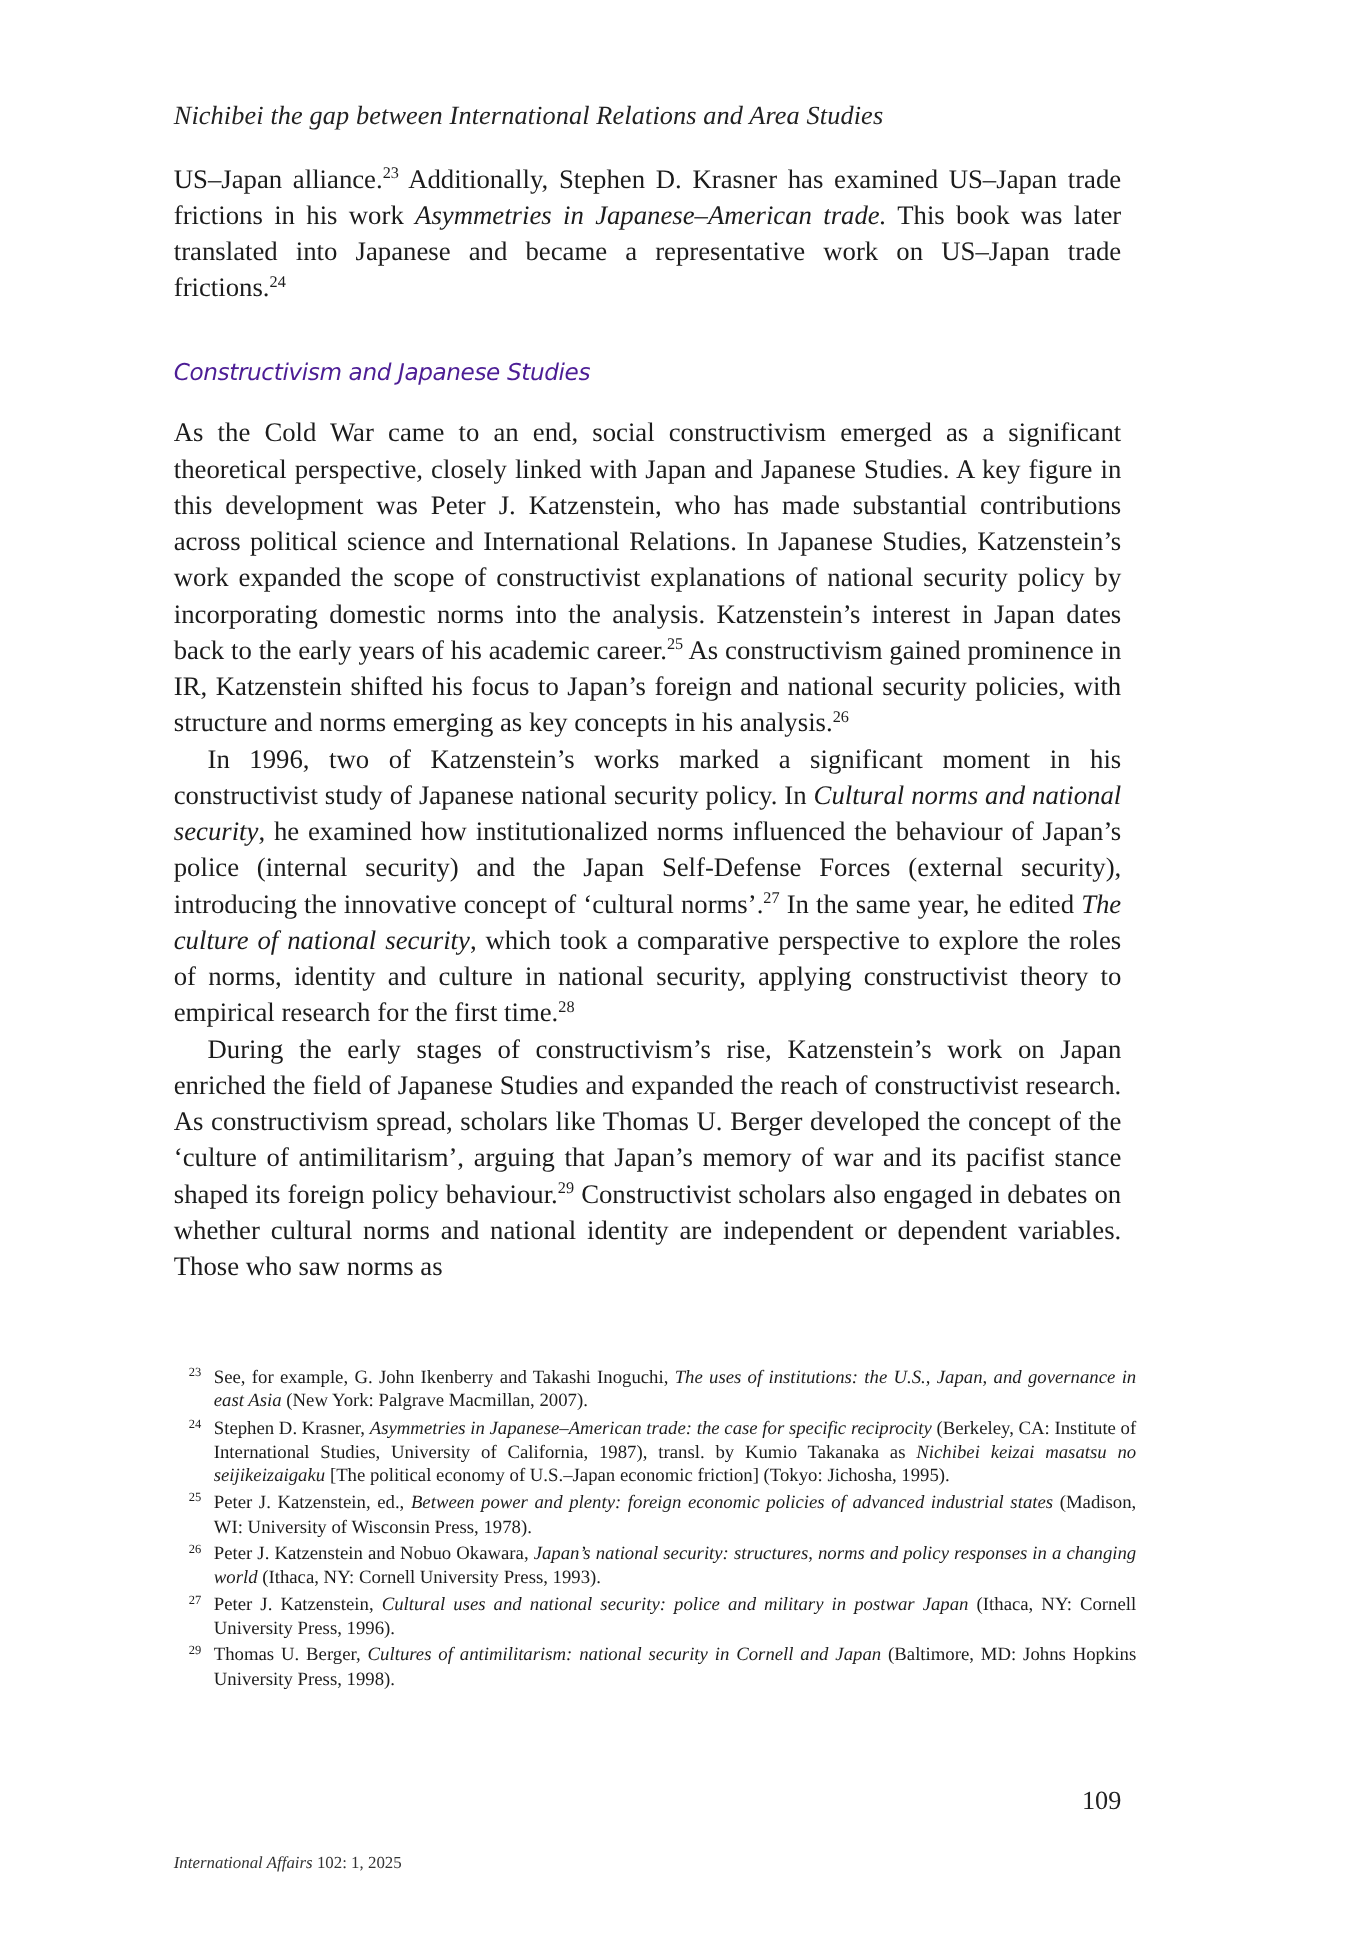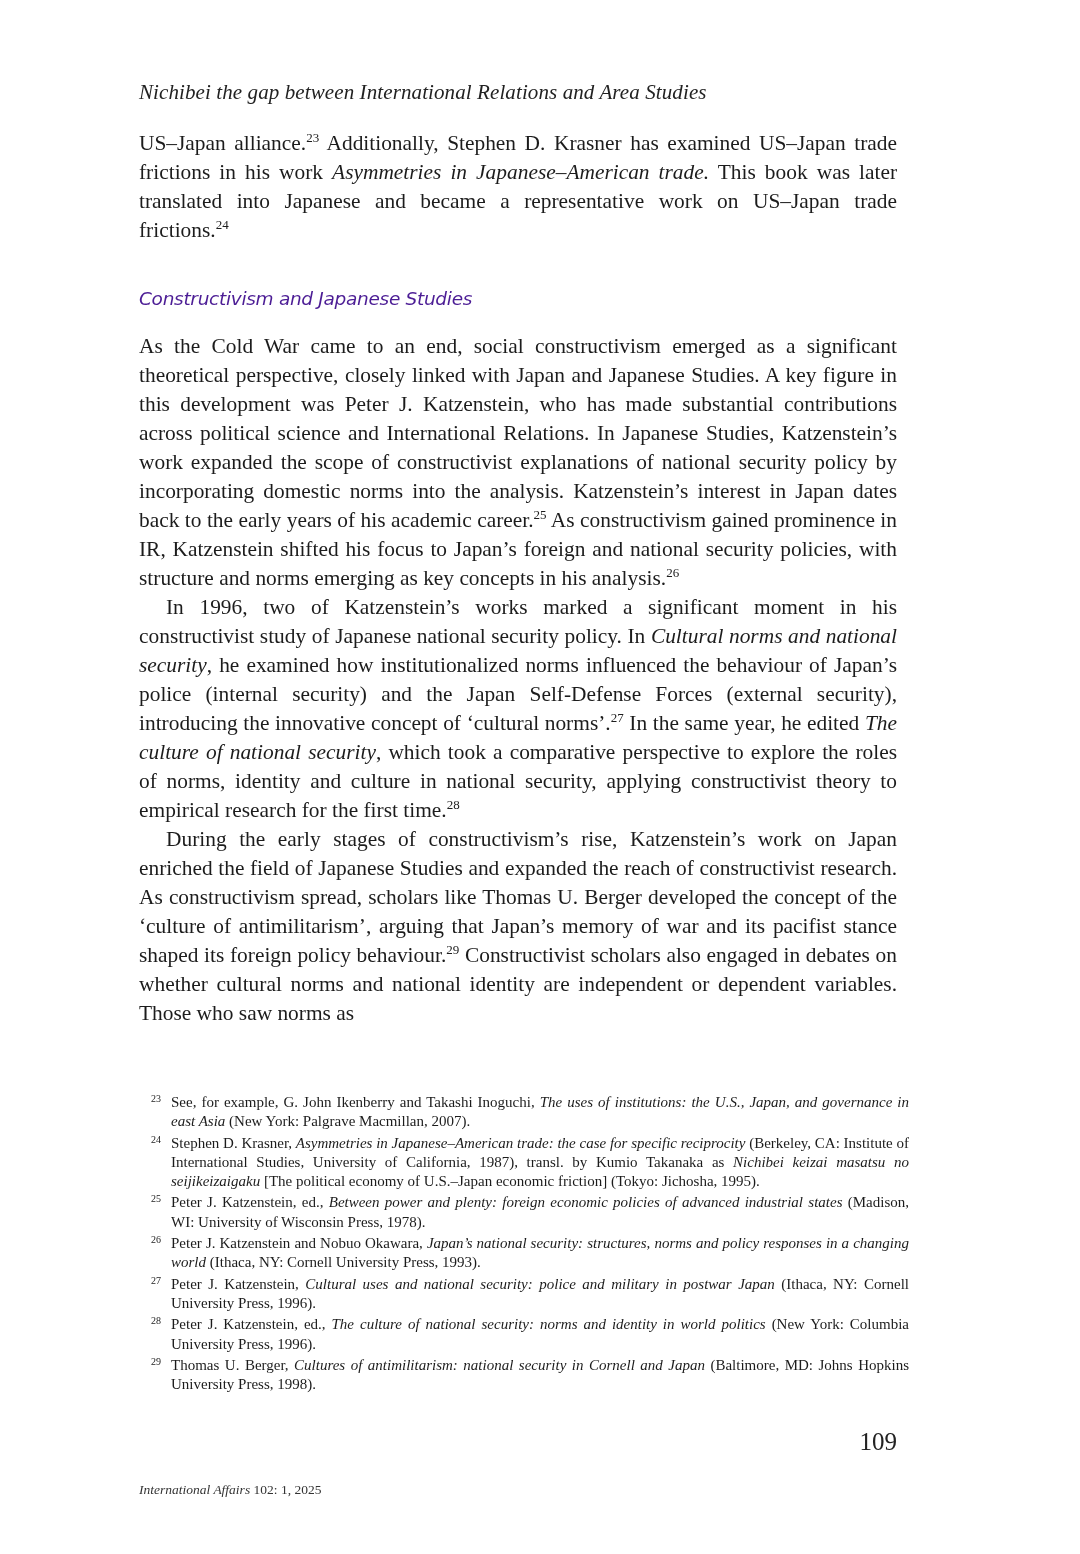--- a/index.html
+++ b/index.html
@@ -29,21 +29,21 @@
   sup { font-size: 13px; line-height: 0; vertical-align: 0.6em; }
   .footnotes {
     position: absolute; top: 1093px; left: 12px; width: 758px;
     font-size: 15px; line-height: 19.3px; text-align: justify;
   }
   .fn { margin: 0 0 2px 0; padding-left: 20px; text-indent: -20px; }
   .fn .fn-num { display: inline-block; width: 20px; text-indent: 0; }
   .fn .fn-num sup { font-size: 10px; vertical-align: 0.5em; }
   .page-number {
     position: absolute; top: 1428px; right: 0;
-    font-size: 25px; color: #222;
+    font-size: 21px; color: #222;
   }
   .journal-footer {
     position: absolute; top: 1482px; left: 0;
     font-size: 13.5px; color: #333;
   }
   .journal-footer .jname { font-style: italic; margin-top: 47px; }
   i { font-style: italic; }
 </style>
 </head>
 <body>
@@ -63,21 +63,20 @@
       <p class="indent">In 1996, two of Katzenstein’s works marked a significant moment in his constructivist study of Japanese national security policy. In <i>Cultural norms and national security</i>, he examined how institutionalized norms influenced the behaviour of Japan’s police (internal security) and the Japan Self-Defense Forces (external security), introducing the innovative concept of ‘cultural norms’.<sup>27</sup> In the same year, he edited <i>The culture of national security</i>, which took a compara­tive perspective to explore the roles of norms, identity and culture in national security, applying constructivist theory to empirical research for the first time.<sup>28</sup></p>
       <p class="indent">During the early stages of constructivism’s rise, Katzenstein’s work on Japan enriched the field of Japanese Studies and expanded the reach of constructivist research. As constructivism spread, scholars like Thomas U. Berger developed the concept of the ‘culture of antimilitarism’, arguing that Japan’s memory of war and its pacifist stance shaped its foreign policy behaviour.<sup>29</sup> Construc­tivist scholars also engaged in debates on whether cultural norms and national identity are independent or dependent variables. Those who saw norms as</p>
     </div>
 
   <div class="footnotes">
       <div class="fn"><span class="fn-num"><sup>23</sup></span>See, for example, G. John Ikenberry and Takashi Inoguchi, <i>The uses of institutions: the U.S., Japan, and governance in east Asia</i> (New York: Palgrave Macmillan, 2007).</div>
       <div class="fn"><span class="fn-num"><sup>24</sup></span>Stephen D. Krasner, <i>Asymmetries in Japanese–American trade: the case for specific reciprocity</i> (Berkeley, CA: Institute of International Studies, University of California, 1987), transl. by Kumio Takanaka as <i>Nichibei keizai masatsu no seijikeizaigaku</i> [The political economy of U.S.–Japan economic friction] (Tokyo: Jichosha, 1995).</div>
       <div class="fn"><span class="fn-num"><sup>25</sup></span>Peter J. Katzenstein, ed., <i>Between power and plenty: foreign economic policies of advanced industrial states</i> (Madi­son, WI: University of Wisconsin Press, 1978).</div>
       <div class="fn"><span class="fn-num"><sup>26</sup></span>Peter J. Katzenstein and Nobuo Okawara, <i>Japan’s national security: structures, norms and policy responses in a changing world</i> (Ithaca, NY: Cornell University Press, 1993).</div>
       <div class="fn"><span class="fn-num"><sup>27</sup></span>Peter J. Katzenstein, <i>Cultural uses and national security: police and military in postwar Japan</i> (Ithaca, NY: Cornell University Press, 1996).</div>
-      <div class="fn"><span class="fn-num"><sup>28</sup></span>Peter J. Katzenstein, ed., <i>The culture of national security: norms and identity in world politics</i> (New York: Columbia University Press, 1996).</div>
       <div class="fn"><span class="fn-num"><sup>29</sup></span>Thomas U. Berger, <i>Cultures of antimilitarism: national security in Cornell and Japan</i> (Baltimore, MD: Johns Hopkins University Press, 1998).</div>
     </div>
 
   <div class="page-number">109</div>
 
   <div class="journal-footer">
     <span class="jname">International Affairs</span><span> 102: 1, 2025</span>
   </div>
 
 </div>

